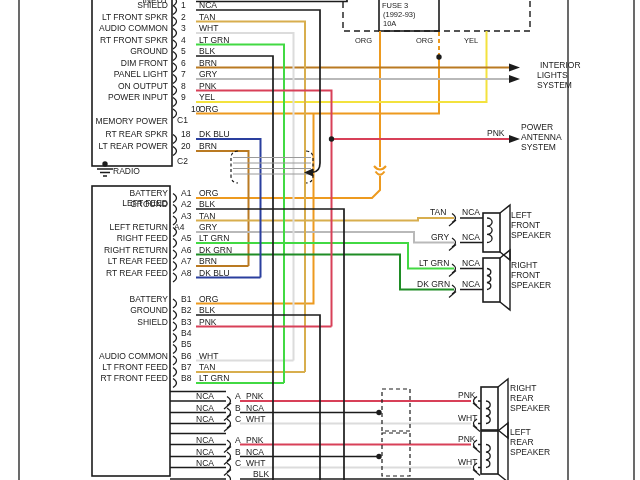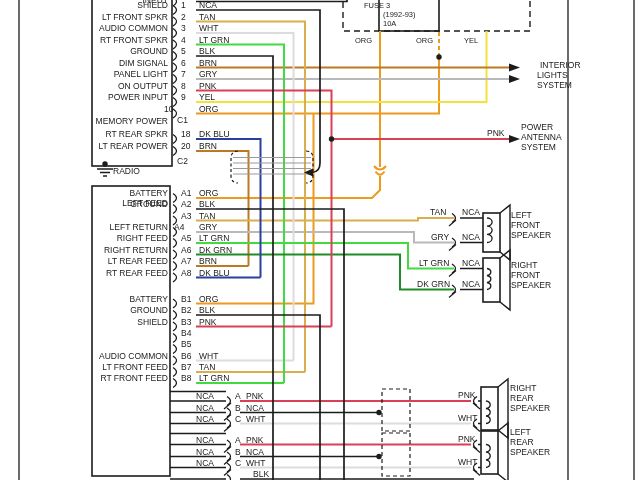--- a/index.html
+++ b/index.html
@@ -111,21 +111,21 @@
     <path class="k" stroke-width="1.5" d="M97,169H113 M100,172.5H110 M103,176H107"></path>
   </g>
 </svg>
 
 <i class="T R" style="top:-4px">INPUT</i>
 <i class="T R" style="top:1px">SHIELD</i>
 <i class="T R" style="top:12.5px">LT FRONT SPKR</i>
 <i class="T R" style="top:24px">AUDIO COMMON</i>
 <i class="T R" style="top:35.5px">RT FRONT SPKR</i>
 <i class="T R" style="top:47px">GROUND</i>
-<i class="T R" style="top:58.5px">DIM SIGNAL</i>
+<i class="T R" style="top:58.5px">DIM FRONT</i>
 <i class="T R" style="top:70px">PANEL LIGHT</i>
 <i class="T R" style="top:81.5px">ON OUTPUT</i>
 <i class="T R" style="top:93px">POWER INPUT</i>
 <i class="T R" style="top:117px">MEMORY POWER</i>
 <i class="T R" style="top:130px">RT REAR SPKR</i>
 <i class="T R" style="top:142px">LT REAR POWER</i>
 <i class="T" style="left:113px;top:166.5px">RADIO</i>
 
 <i class="T R" style="top:189px">BATTERY</i>
 <i class="T R" style="top:200px">GROUND</i>
@@ -144,21 +144,21 @@
 
 <i class="T" style="left:181px;top:1px">1</i>
 <i class="T" style="left:181px;top:12.5px">2</i>
 <i class="T" style="left:181px;top:24px">3</i>
 <i class="T" style="left:181px;top:35.5px">4</i>
 <i class="T" style="left:181px;top:47px">5</i>
 <i class="T" style="left:181px;top:58.5px">6</i>
 <i class="T" style="left:181px;top:70px">7</i>
 <i class="T" style="left:181px;top:81.5px">8</i>
 <i class="T" style="left:181px;top:93px">9</i>
-<i class="T" style="left:164px;top:104.5px">10</i>
+<i class="T" style="left:191px;top:104.5px">10</i>
 <i class="T" style="left:177px;top:115.5px">C1</i>
 <i class="T" style="left:181px;top:130px">18</i>
 <i class="T" style="left:181px;top:142px">20</i>
 <i class="T" style="left:177px;top:156.5px">C2</i>
 <i class="T" style="left:181px;top:189px">A1</i>
 <i class="T" style="left:181px;top:200px">A2</i>
 <i class="T" style="left:181px;top:211.5px">A3</i>
 <i class="T" style="left:174px;top:223px">A4</i>
 <i class="T" style="left:181px;top:234px">A5</i>
 <i class="T" style="left:181px;top:245.5px">A6</i>
@@ -193,21 +193,21 @@
 <i class="T" style="left:199px;top:245.5px">DK GRN</i>
 <i class="T" style="left:199px;top:257px">BRN</i>
 <i class="T" style="left:199px;top:268.5px">DK BLU</i>
 <i class="T" style="left:199px;top:294.5px">ORG</i>
 <i class="T" style="left:199px;top:306px">BLK</i>
 <i class="T" style="left:199px;top:317.5px">PNK</i>
 <i class="T" style="left:199px;top:351.5px">WHT</i>
 <i class="T" style="left:199px;top:363px">TAN</i>
 <i class="T" style="left:199px;top:374px">LT GRN</i>
 
-<i class="T F" style="left:364px;top:0.5px">FUSE 3</i>
+<i class="T F" style="left:382px;top:0.5px">FUSE 3</i>
 <i class="T F" style="left:383px;top:9.5px">(1992-93)</i>
 <i class="T F" style="left:383px;top:19px">10A</i>
 <i class="T F" style="left:355px;top:35.5px">ORG</i>
 <i class="T F" style="left:416px;top:35.5px">ORG</i>
 <i class="T F" style="left:464px;top:35.5px">YEL</i>
 
 <i class="T" style="left:540px;top:61px">INTERIOR</i>
 <i class="T" style="left:537px;top:71px">LIGHTS</i>
 <i class="T" style="left:537px;top:81px">SYSTEM</i>
 <i class="T" style="left:487px;top:128.5px">PNK</i>

